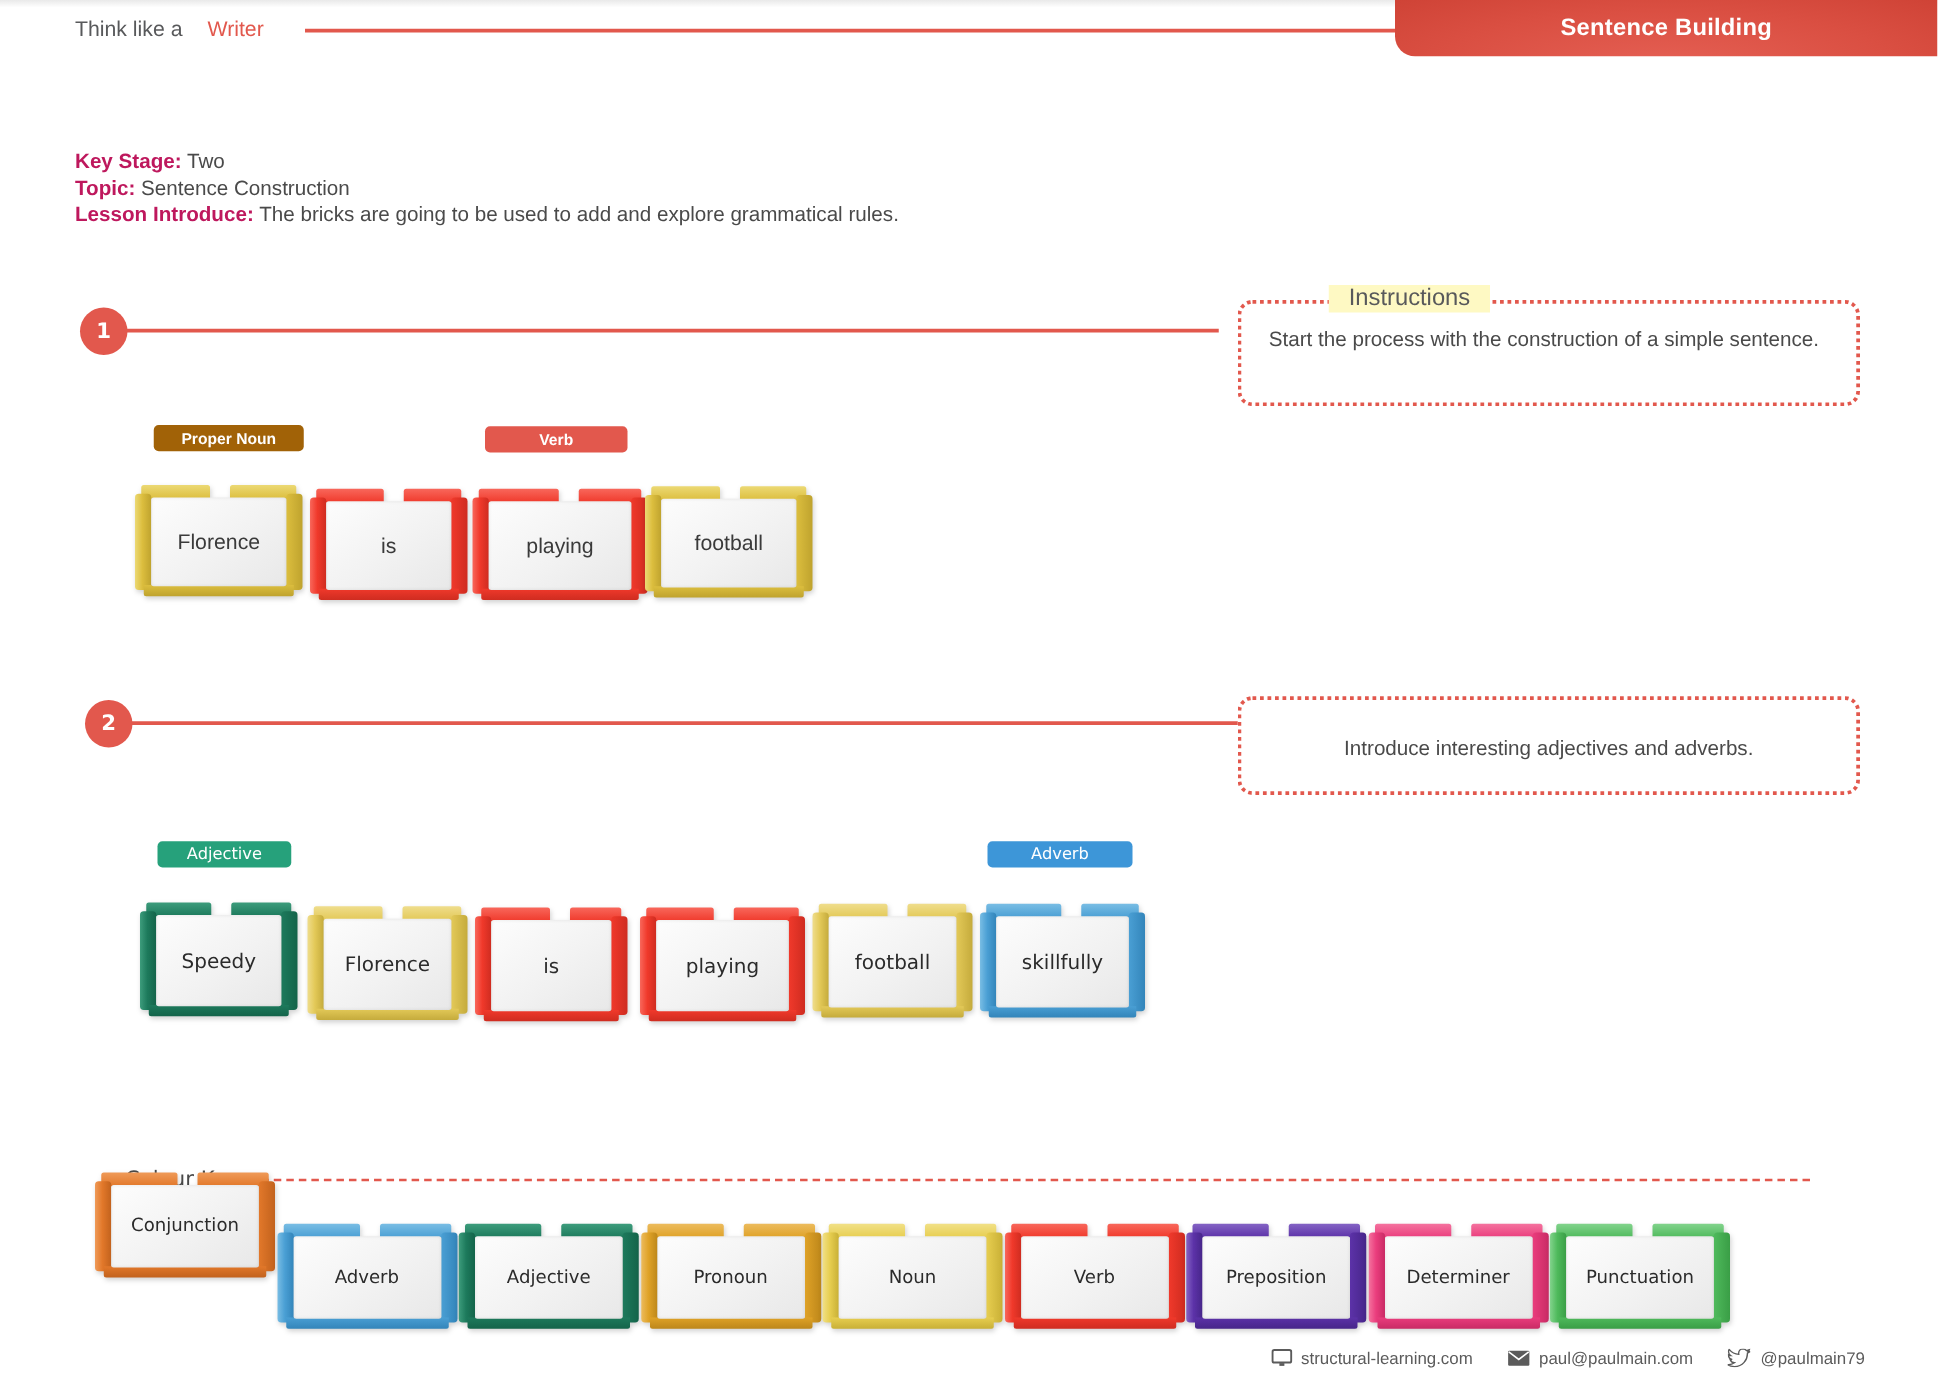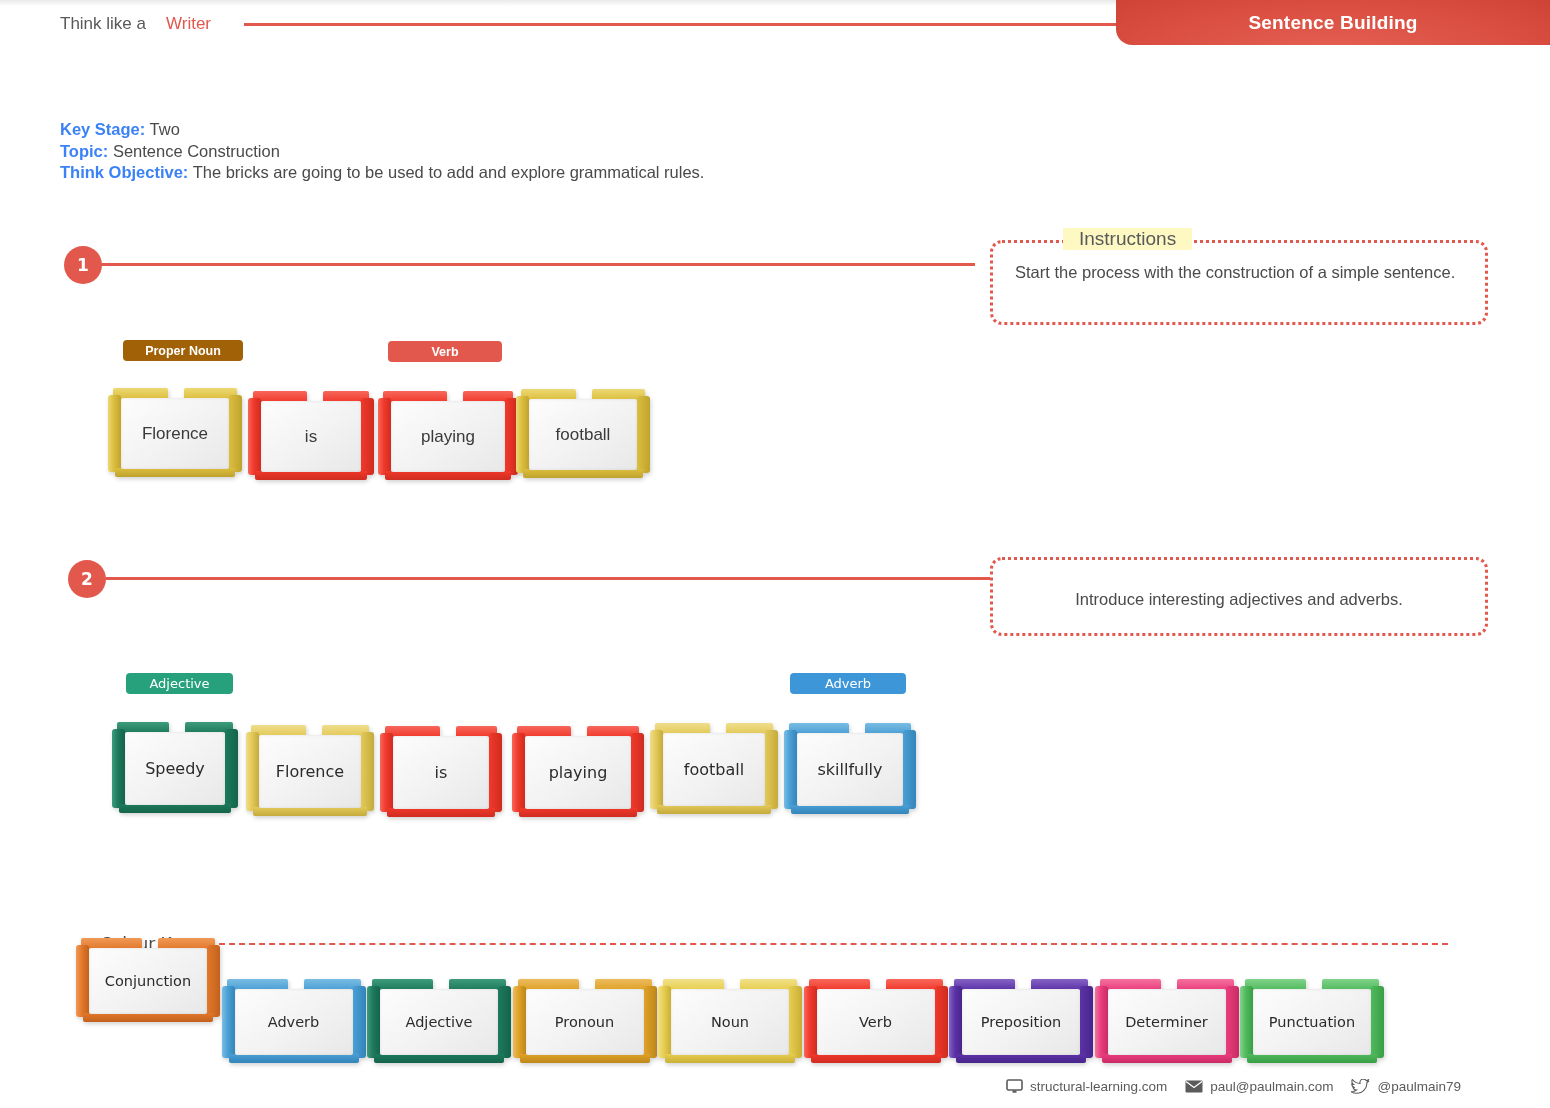--- a/index.html
+++ b/index.html
@@ -76,21 +76,21 @@
 
   
   #meta {
     position: absolute;
     left: 60px; top: 119px;
     font-size: 16.5px;
     line-height: 21.5px;
     color: #4a4a4a;
   }
   #meta .row { white-space: nowrap; }
-  #meta b { color: #3b82f6; font-weight: bold; }
+  #meta b { color: #be185d; font-weight: bold; }
 
   
   .step-marker {
     position: absolute;
     width: 38px; height: 38px;
     border-radius: 50%;
     background: #e2584d;
     color: #ffffff;
     display: flex; align-items: center; justify-content: center;
     font-family: "DejaVu Sans", sans-serif;
@@ -223,23 +223,23 @@
   }
 
   
   #footer {
     position: absolute;
     left: 0; top: 1079px;
     width: 1550px;
     display: flex;
     justify-content: flex-end;
     align-items: flex-start;
-    padding-right: 89px;
+    padding-right: 58px;
     box-sizing: border-box;
-    gap: 18px;
+    gap: 28px;
   }
   .foot-item {
     display: flex;
     align-items: center;
     gap: 7px;
     font-size: 13.5px;
     color: #5b5b5b;
     white-space: nowrap;
   }
   .foot-item svg { display: block; }
@@ -262,21 +262,21 @@
 <div id="meta">
   <div class="row">
     <b>Key Stage:</b>
     <span>Two</span>
   </div>
   <div class="row">
     <b>Topic:</b>
     <span>Sentence Construction</span>
   </div>
   <div class="row">
-    <b>Think Objective:</b>
+    <b>Lesson Introduce:</b>
     <span>The bricks are going to be used to add and explore grammatical rules.</span>
   </div>
 </div>
 
 <div class="step-marker" style="left:64px; top:246px;">
   <span>1</span>
 </div>
 <div class="step-rule" style="left:100px; top:263px; width:875px;"></div>
 
 <div class="inst-box" style="left:990px; top:240px; width:498px; height:85px;">

